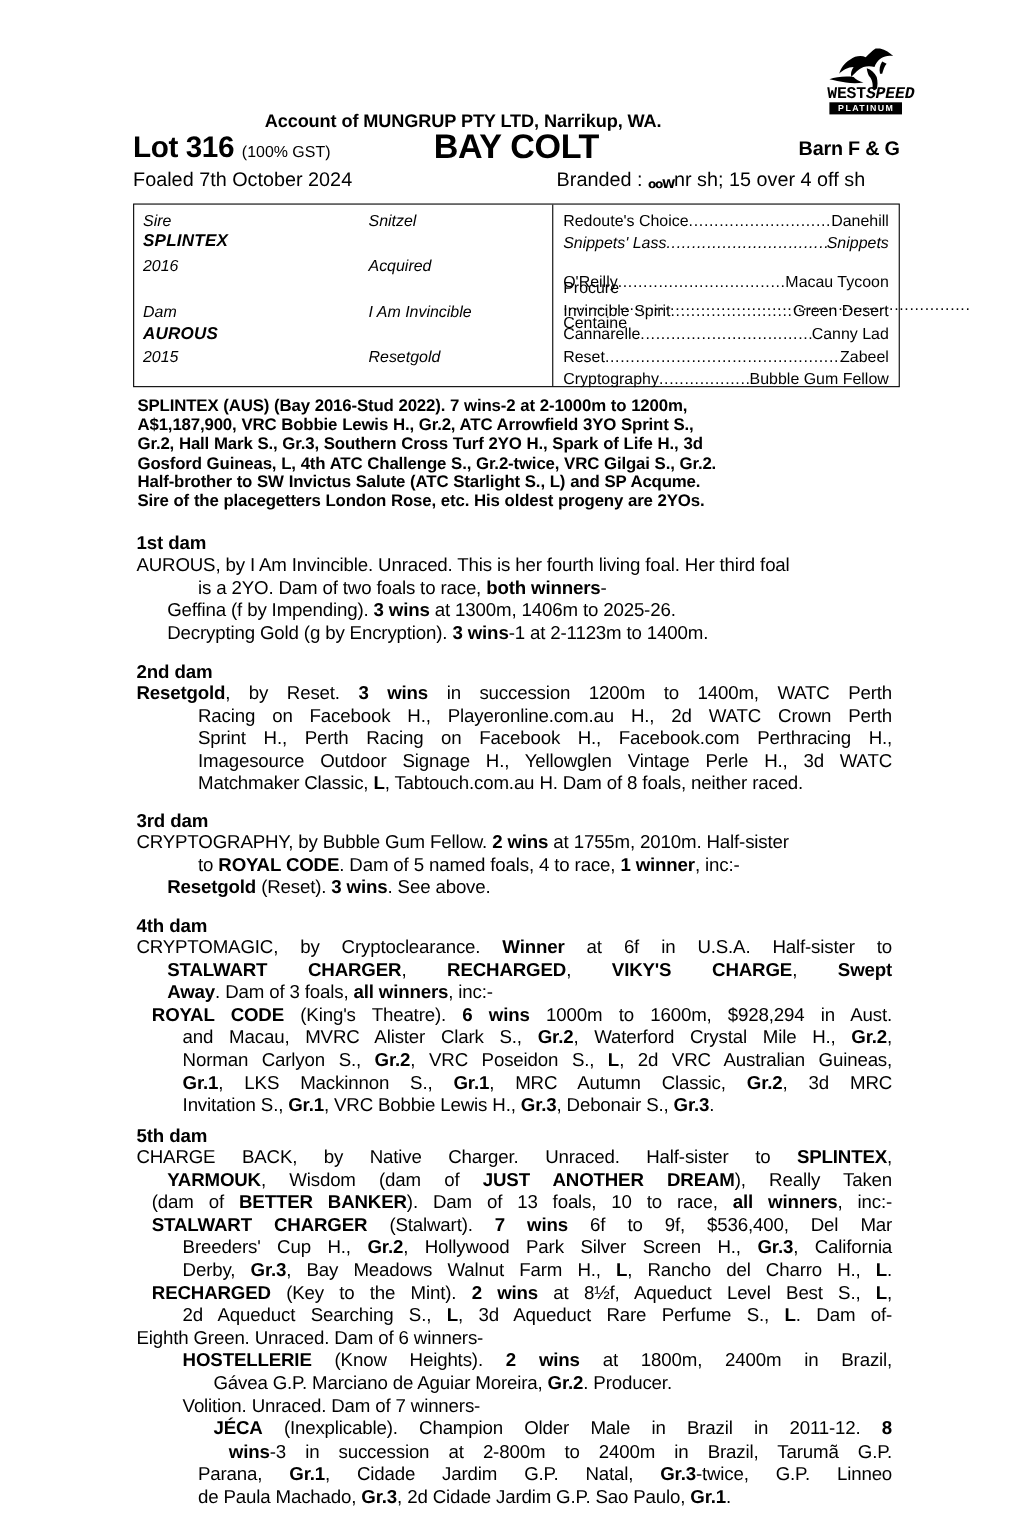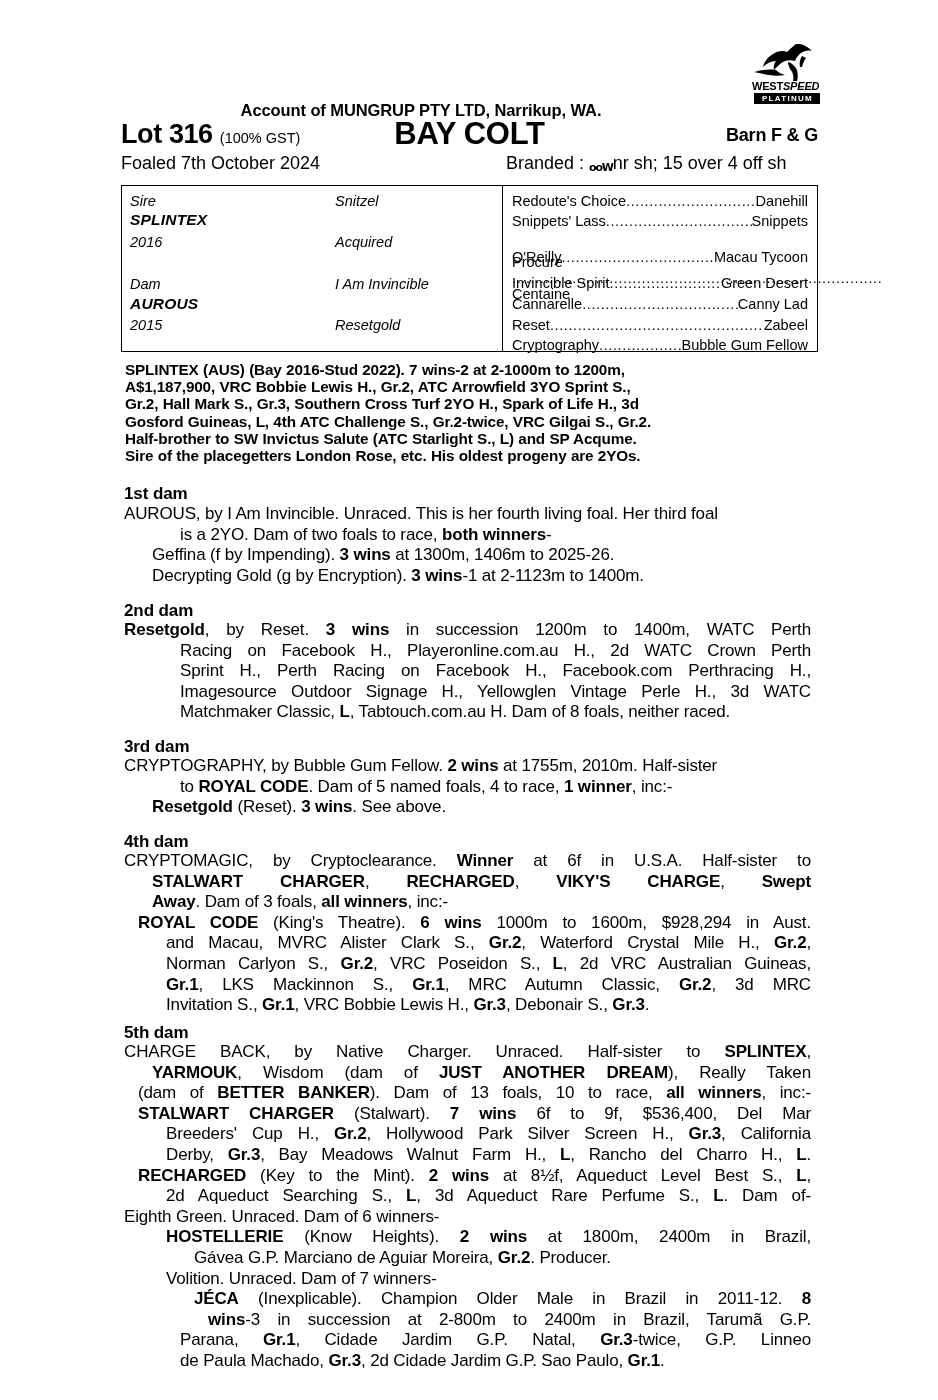--- a/index.html
+++ b/index.html
@@ -28,26 +28,27 @@
     left: 752px;
     top: 42px;
     width: 70px;
     height: 62px;
   }
   .logo-mark { display:block; }
   .logo-west {
     position: absolute;
     left: 0; top: 38px;
     width: 70px;
-    text-align: left;
-    font-size: 11px;
+    text-align: right;
+    font-size: 15px;
     font-weight: 700;
     letter-spacing: -0.2px;
     line-height: 12px;
     white-space: nowrap;
+    font-family: Liberation Mono, monospace;
   }
   .logo-west .sp { font-style: italic; font-weight: 700; }
   .logo-plat {
     position: absolute;
     left: 2px; top: 51px;
     width: 66px;
     background: #000;
     color: #fff;
     text-align: center;
     font-size: 8px;
@@ -194,21 +195,21 @@
     flex: 1 1 auto;
     overflow: hidden;
     white-space: nowrap;
     letter-spacing: 0.6px;
     font-size: 14.5px;
     margin: 0 0px;
     line-height: 16px;
   }
   .gp .b { flex: 0 0 auto; }
   .g0 { top: 7px; }
-  .g1 { top: 27px; }
+  .g1 { top: 27px; font-style: italic; }
   .g2 { top: 63px; }
   .g3 { top: 68px; flex-direction: column; }
   .g4 { top: 89px; }
   .g5 { top: 110px; }
   .g6 { top: 131px; align-items: center; }
   .g7 { top: 151px; }
 
   
   .sire-blurb {
     position: absolute;

